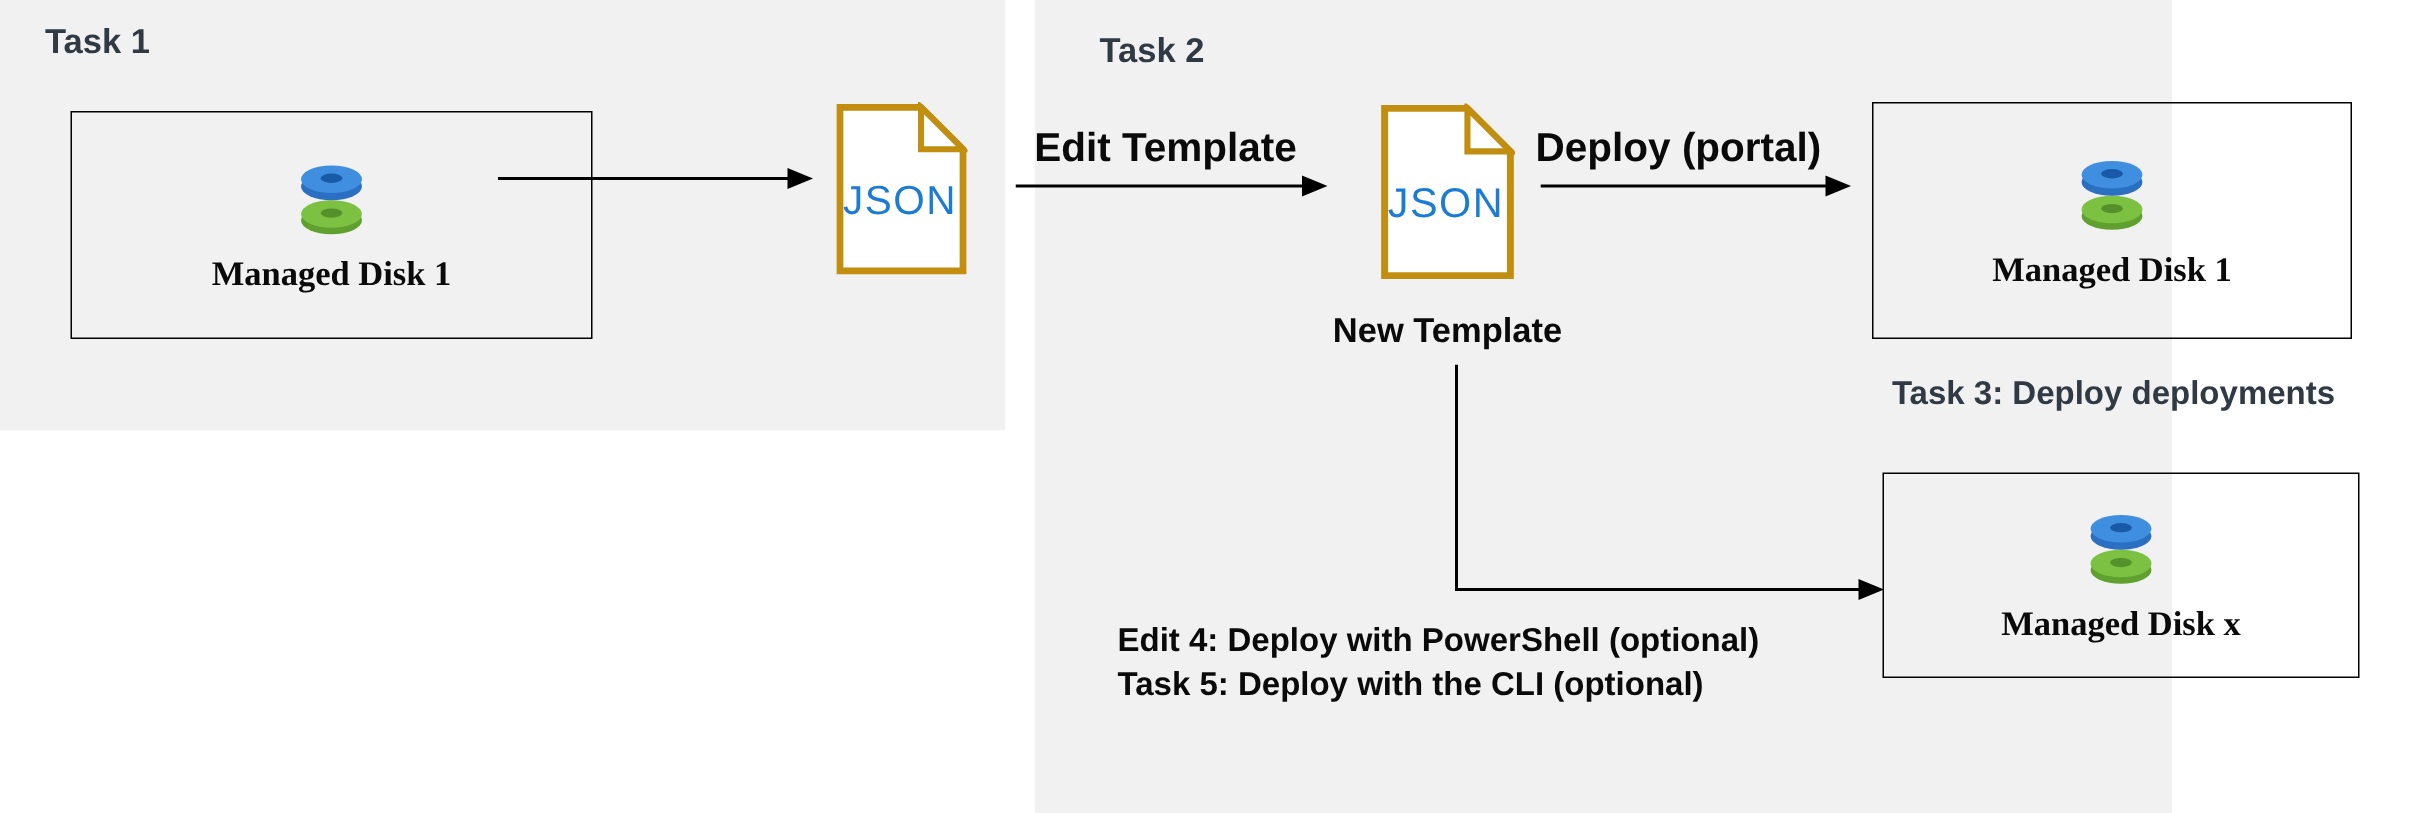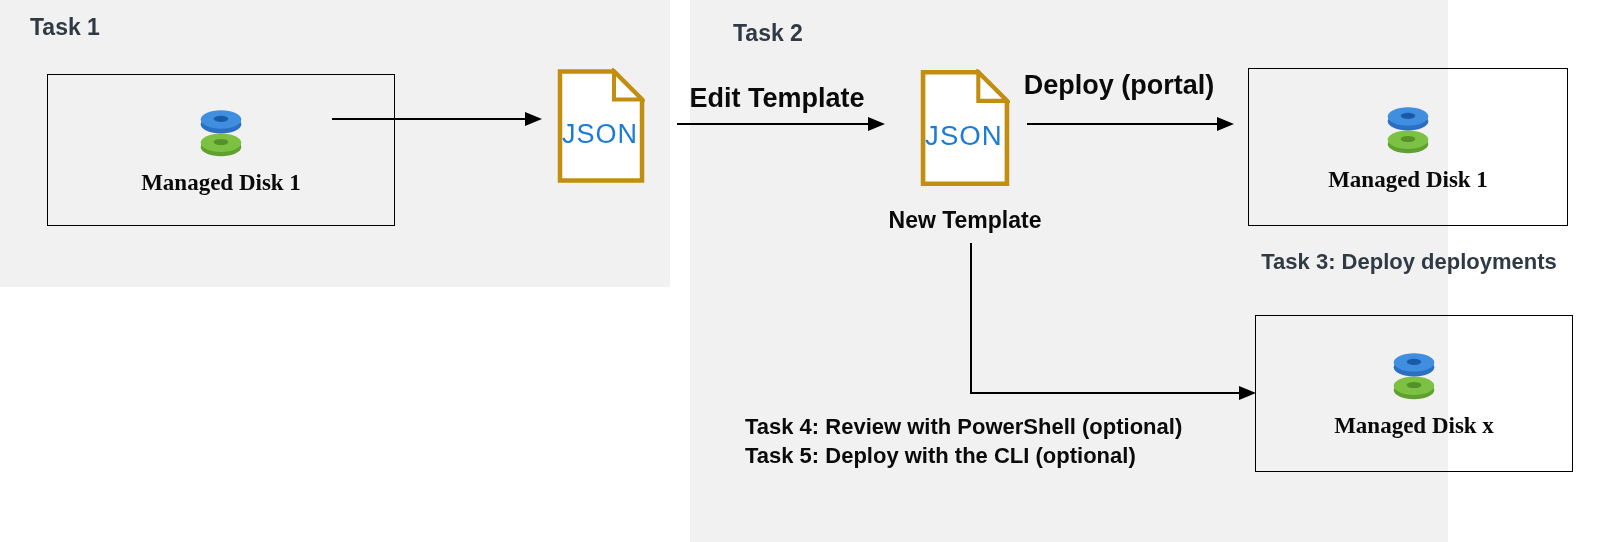--- a/index.html
+++ b/index.html
@@ -67,21 +67,21 @@
     <polygon points="191,4 191,18 208,11" style="fill:var(--arrow)"></polygon>
   </svg>
 
   <svg class="json-svg" style="left:920px; top:69px;" width="90" height="118" viewBox="0 0 88 115">
     <path d="M3 3 H57 L85 31 V112 H3 Z" fill="#ffffff" stroke="var(--json-file-gold)" stroke-width="4.5" stroke-linejoin="miter"></path>
     <path d="M57 3 L85 31 L57 31 Z" fill="#ffffff" stroke="var(--json-file-gold)" stroke-width="4" stroke-linejoin="miter"></path>
     <text class="json-text" x="43" y="74" text-anchor="middle" style="fill:var(--json-text-blue)">JSON</text>
   </svg>
   <div class="file-caption" style="left:865px; top:207px; width:200px;">New Template</div>
 
-  <div class="edge-label" style="left:1019px; top:70px; width:200px;">Deploy (portal)</div>
+  <div class="edge-label" style="left:1019px; top:83px; width:200px;">Deploy (portal)</div>
   <svg class="arrow-svg" style="left:1027px; top:113px;" width="210" height="22">
     <line x1="0" y1="11" x2="191" y2="11" stroke="var(--arrow)" stroke-width="2"></line>
     <polygon points="190,4 190,18 207,11" style="fill:var(--arrow)"></polygon>
   </svg>
 
   <div class="node-box" style="left:1248px; top:68px; width:320px; height:158px;">
     <svg class="disk-svg" viewBox="0 0 64 60">
       <ellipse cx="32" cy="43.5" rx="21" ry="9.5" style="fill:var(--disk-green-rim)"></ellipse>
       <ellipse cx="32" cy="39" rx="21" ry="9.5" style="fill:var(--disk-green-top)"></ellipse>
       <ellipse cx="32" cy="38.3" rx="7.5" ry="3.2" style="fill:var(--disk-green-hole)"></ellipse>
@@ -92,30 +92,30 @@
     <div class="disk-label">Managed Disk 1</div>
   </div>
 
   <div class="caption-heading" style="left:1248px; top:249px; width:322px;">Task 3: Deploy deployments</div>
 
   <svg class="elbow-svg" style="left:970px; top:243px;" width="290" height="162">
     <polyline points="1,0 1,150 270,150" fill="none" stroke="var(--arrow)" stroke-width="2"></polyline>
     <polygon points="269,143 269,157 286,150" style="fill:var(--arrow)"></polygon>
   </svg>
 
-  <div class="node-box" style="left:1255px; top:315px; width:318px; height:157px;">
+  <div class="node-box" style="left:1255px; top:315px; width:318px; height:137px;">
     <svg class="disk-svg" viewBox="0 0 64 60">
       <ellipse cx="32" cy="43.5" rx="21" ry="9.5" style="fill:var(--disk-green-rim)"></ellipse>
       <ellipse cx="32" cy="39" rx="21" ry="9.5" style="fill:var(--disk-green-top)"></ellipse>
       <ellipse cx="32" cy="38.3" rx="7.5" ry="3.2" style="fill:var(--disk-green-hole)"></ellipse>
       <ellipse cx="32" cy="20" rx="21" ry="9.5" style="fill:var(--disk-blue-rim)"></ellipse>
       <ellipse cx="32" cy="15" rx="21" ry="9.5" style="fill:var(--disk-blue-top)"></ellipse>
       <ellipse cx="32" cy="14.3" rx="7.5" ry="3.2" style="fill:var(--disk-blue-hole)"></ellipse>
     </svg>
     <div class="disk-label">Managed Disk x</div>
   </div>
 
   <div class="caption-block" style="left:745px; top:412px;">
-    <div>Task 4: Review with PowerShell (optional)</div>
+    <div>Edit 4: Deploy with PowerShell (optional)</div>
     <div>Task 5: Deploy with the CLI (optional)</div>
   </div>
 
 </div>
 
 </body></html>

